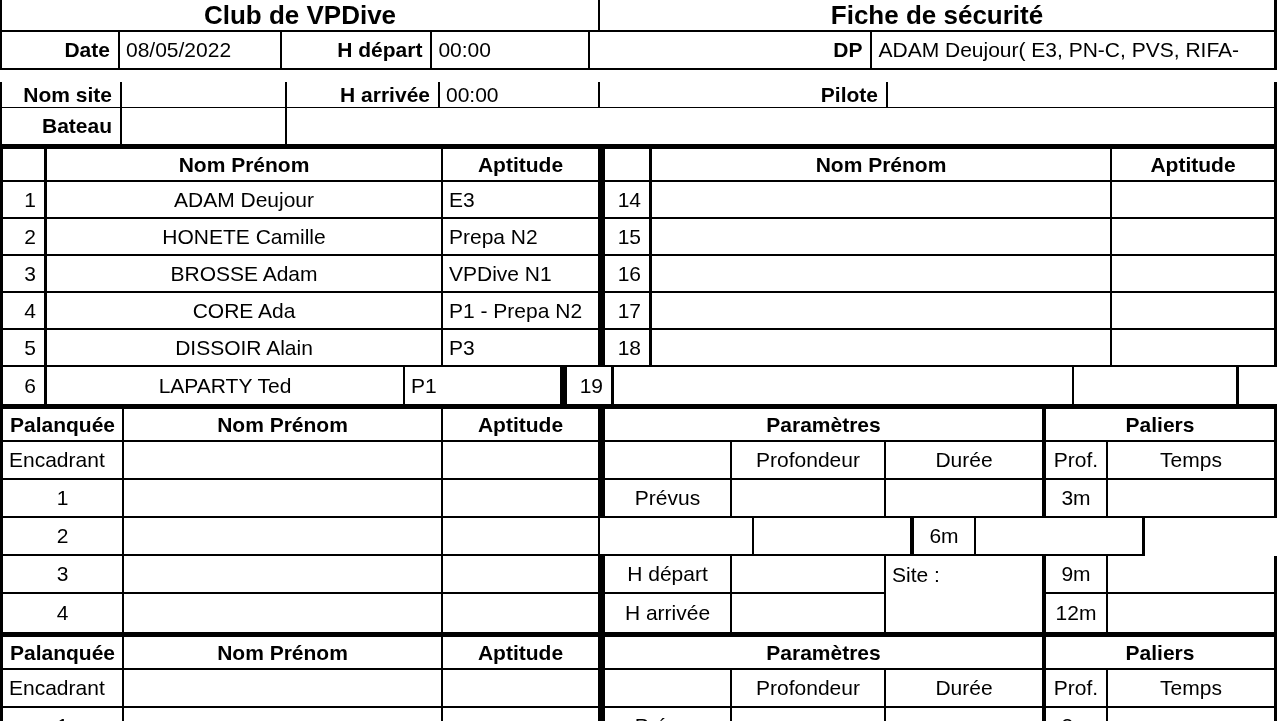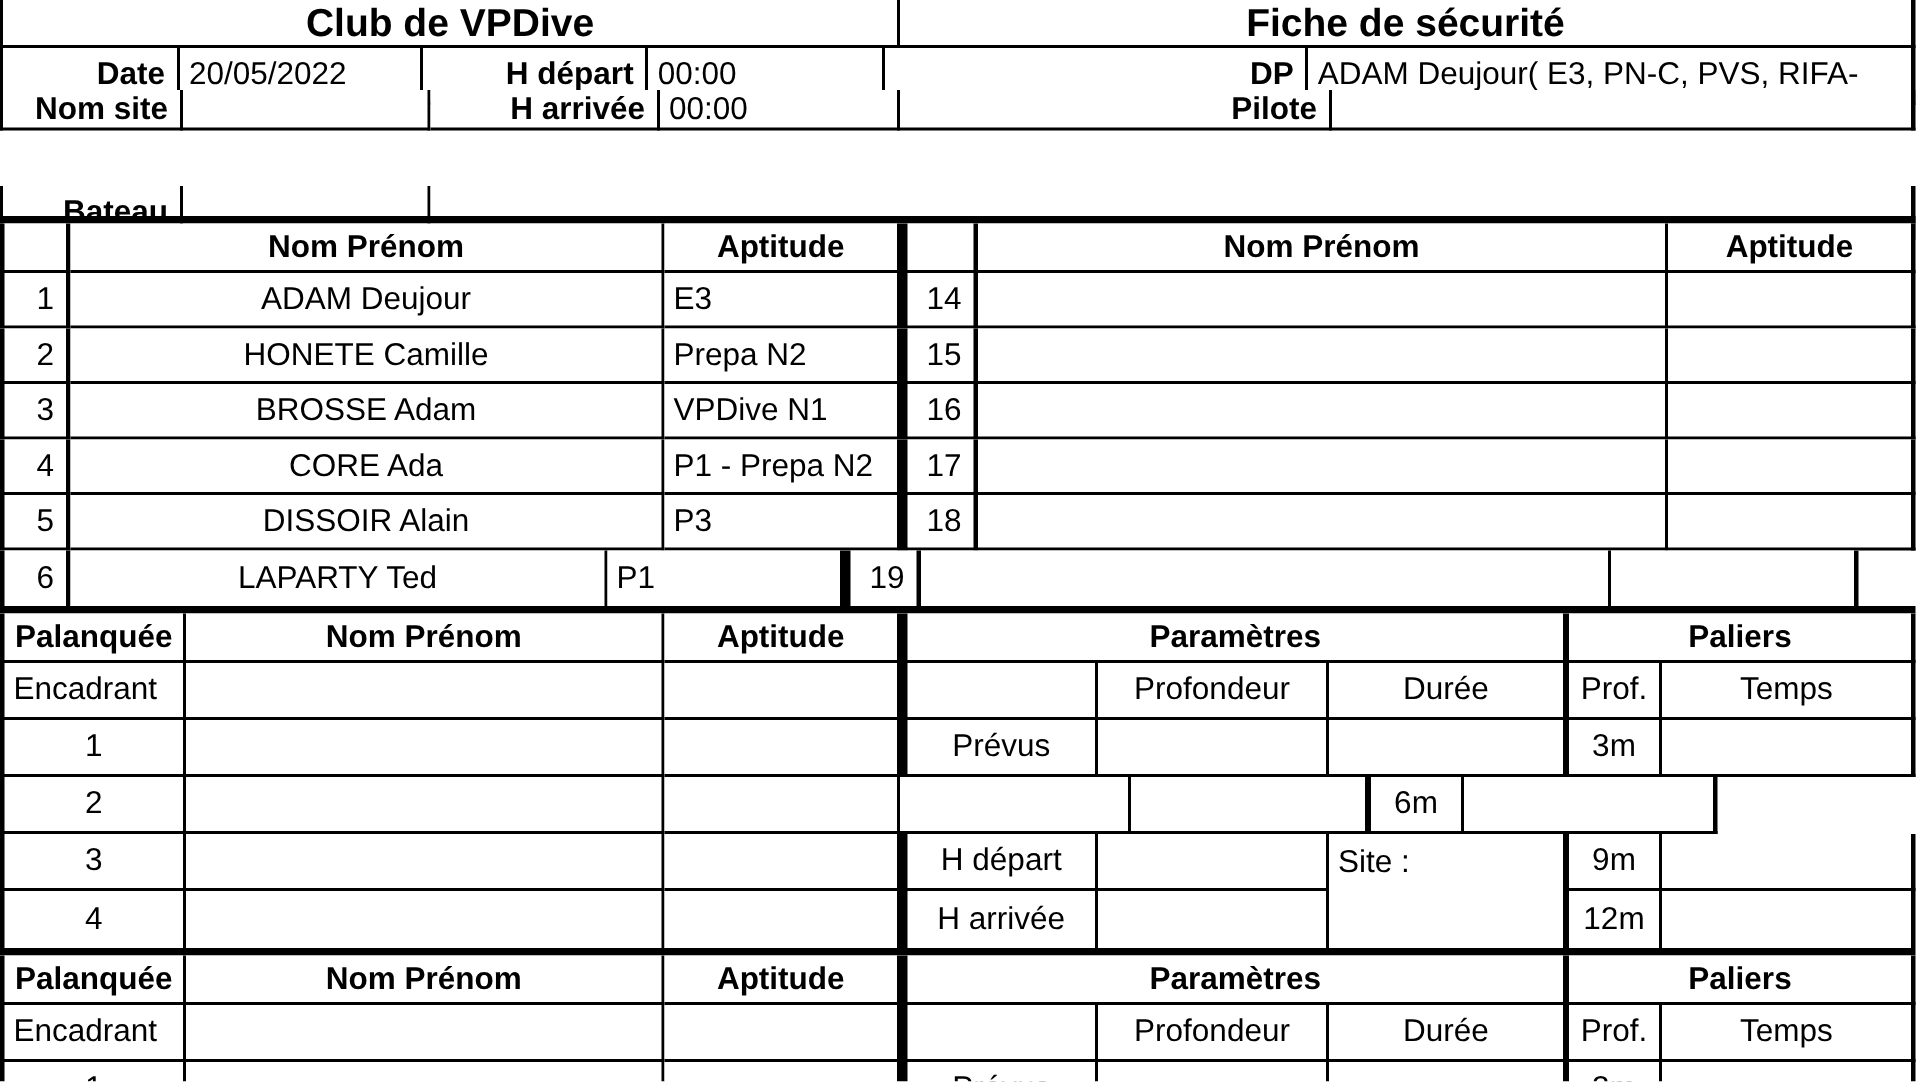--- a/index.html
+++ b/index.html
@@ -31,37 +31,37 @@
 
 <div class="sheet">
 
   <div class="row" style="top:0;height:32px;width:1277px">
     <div class="c bl2 ctr b t26" style="width:600px">Club de VPDive</div>
     <div class="c br3 ctr b t26" style="width:677px">Fiche de sécurité</div>
   </div>
 
   <div class="row" style="top:32px;height:38px;width:1277px">
     <div class="c bl2 b rt" style="width:122px">Date</div>
-    <div class="c lt" style="width:165px">20/05/2022</div>
+    <div class="c lt" style="width:165px">08/05/2022</div>
     <div class="c b rt" style="width:153px">H départ</div>
     <div class="c lt" style="width:160px">00:00</div>
     <div class="c b rt" style="width:288px">DP</div>
     <div class="c br3 lt" style="width:412px">ADAM Deujour( E3, PN-C, PVS, RIFA-</div>
   </div>
 
-  <div class="row" style="top:60px;height:27px;width:1277px">
+  <div class="row" style="top:82px;height:27px;width:1277px">
     <div class="c bl2 b rt" style="width:122px">Nom site</div>
     <div class="c lt" style="width:165px"></div>
     <div class="c b rt" style="width:153px">H arrivée</div>
     <div class="c lt" style="width:160px">00:00</div>
     <div class="c b rt" style="width:288px">Pilote</div>
     <div class="c br3 lt" style="width:389px"></div>
   </div>
 
-  <div class="row" style="top:124px;height:36px;width:1277px">
+  <div class="row" style="top:108px;height:36px;width:1277px">
     <div class="c bl2 b rt nobb" style="width:122px">Bateau</div>
     <div class="c lt nobb" style="width:165px"></div>
     <div class="c br3 nobb" style="width:990px"></div>
   </div>
 
   <div class="bar" style="top:144px"></div>
 
   <div class="row" style="top:149px;height:33px;width:1277px">
     <div class="c bl3 br3" style="width:47px"></div>
     <div class="c b ctr" style="width:396px">Nom Prénom</div>

